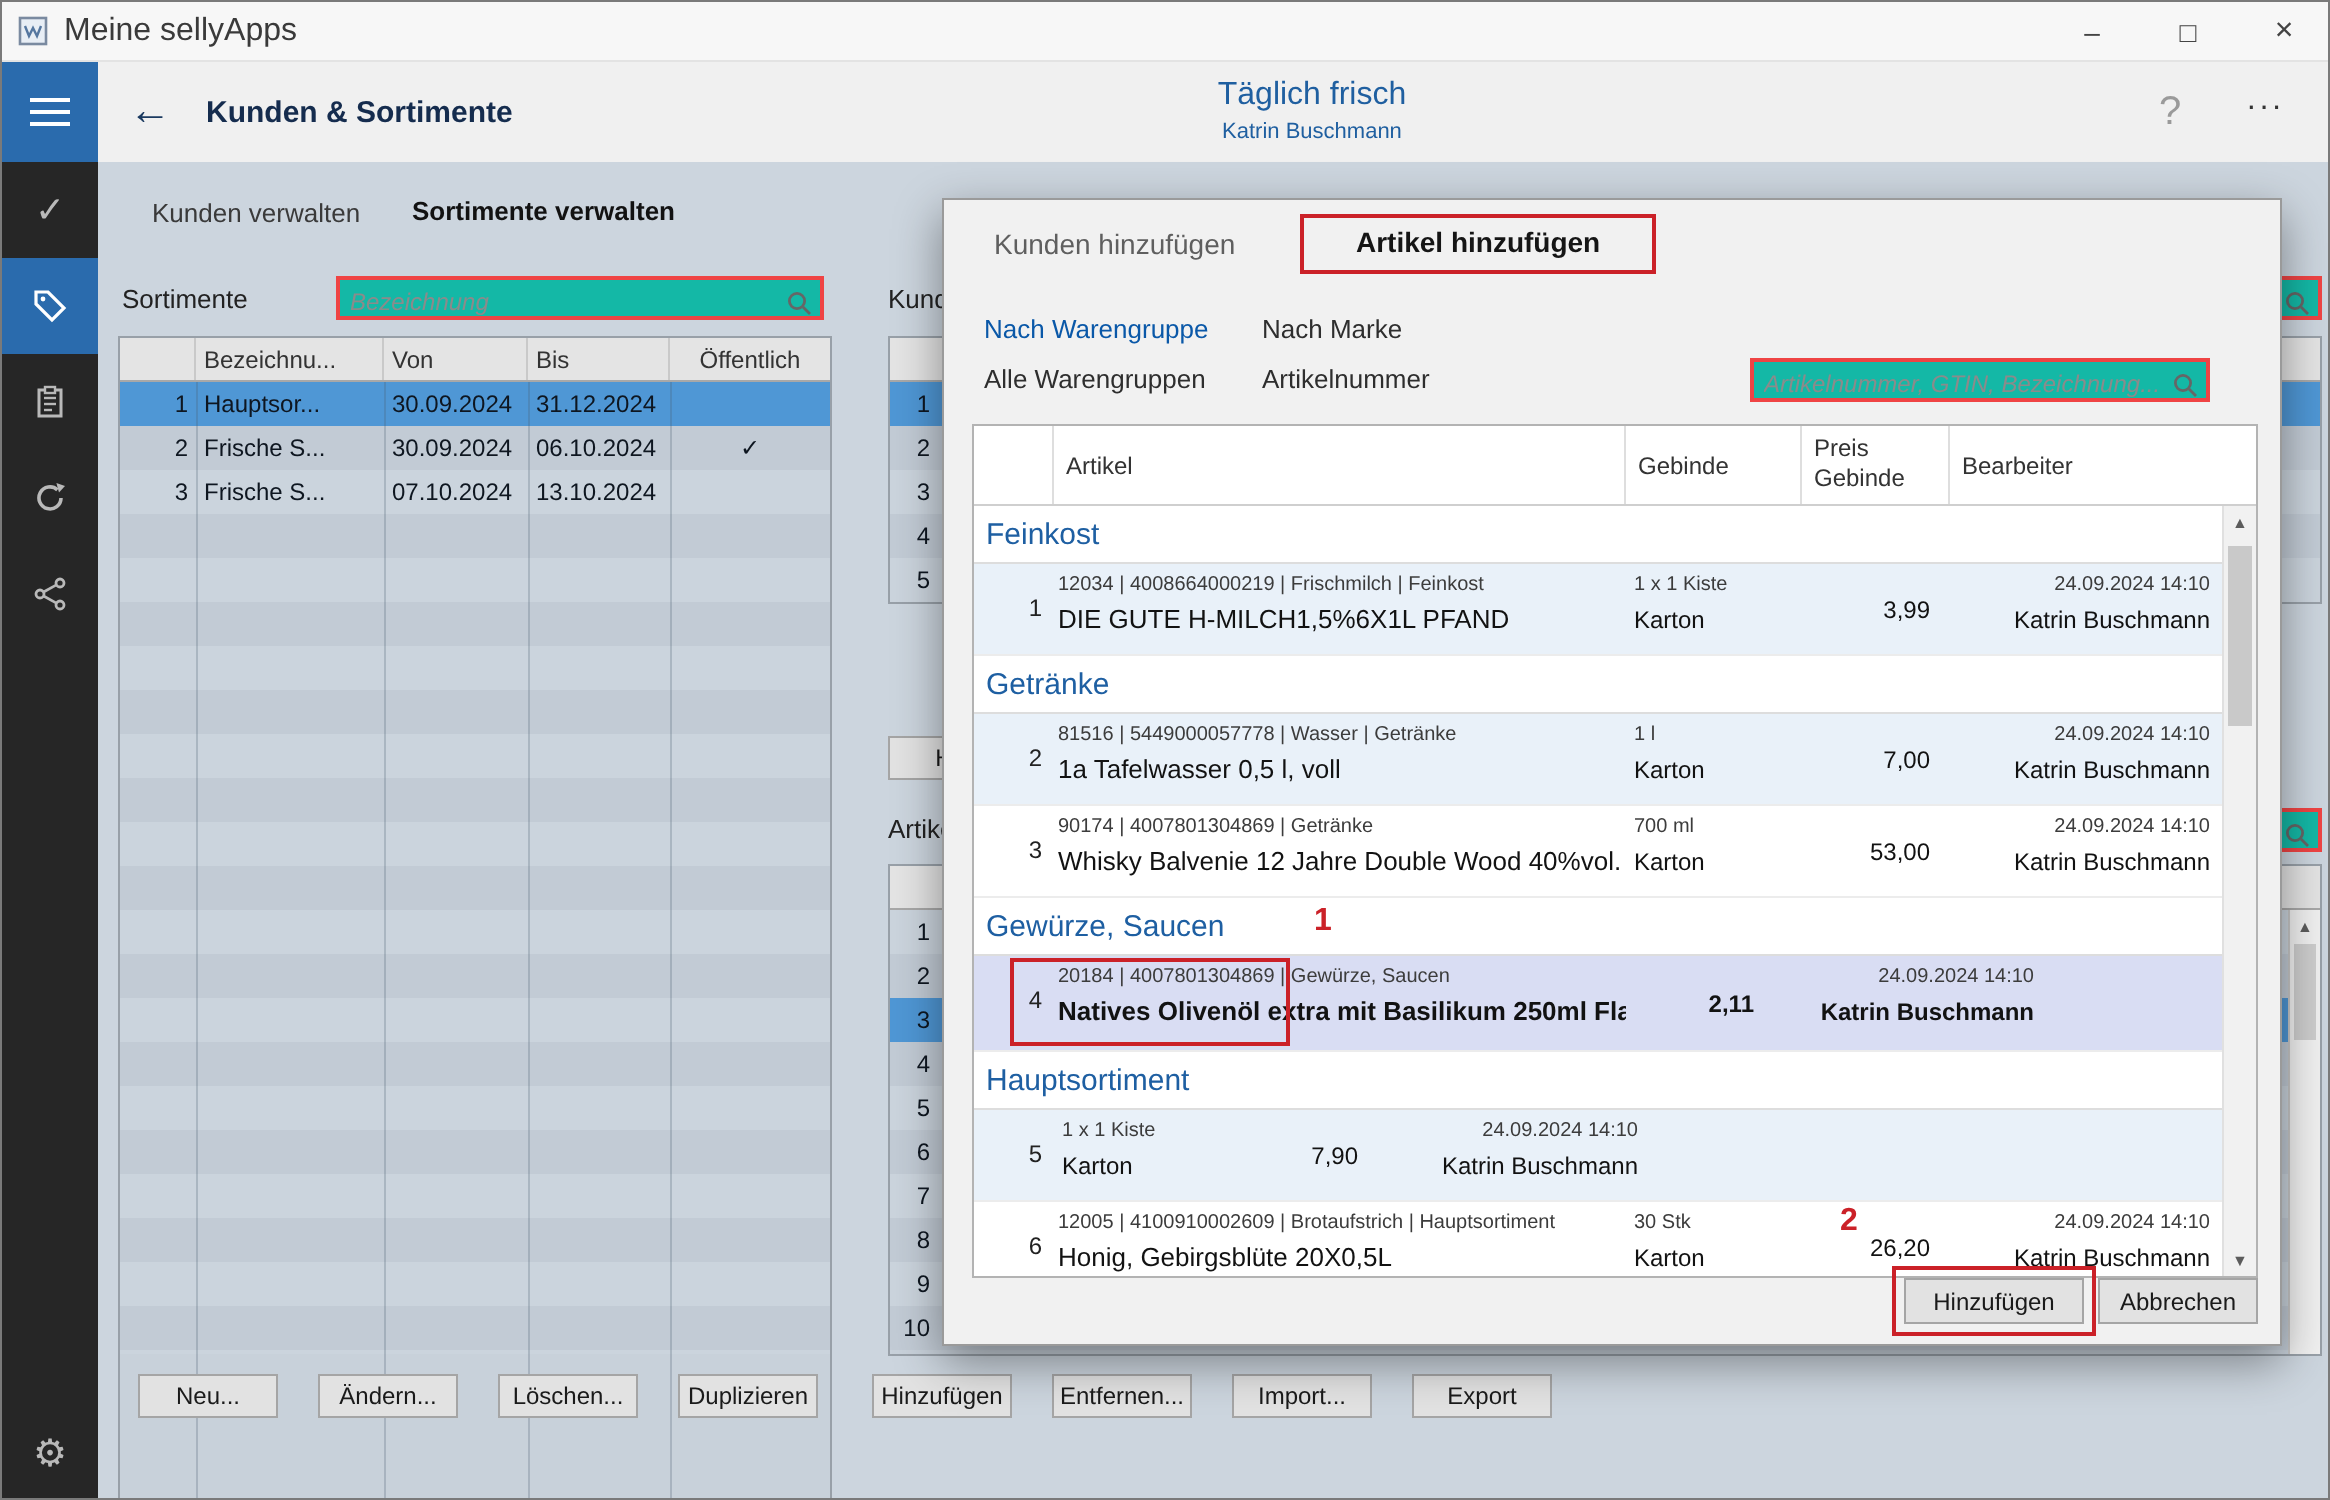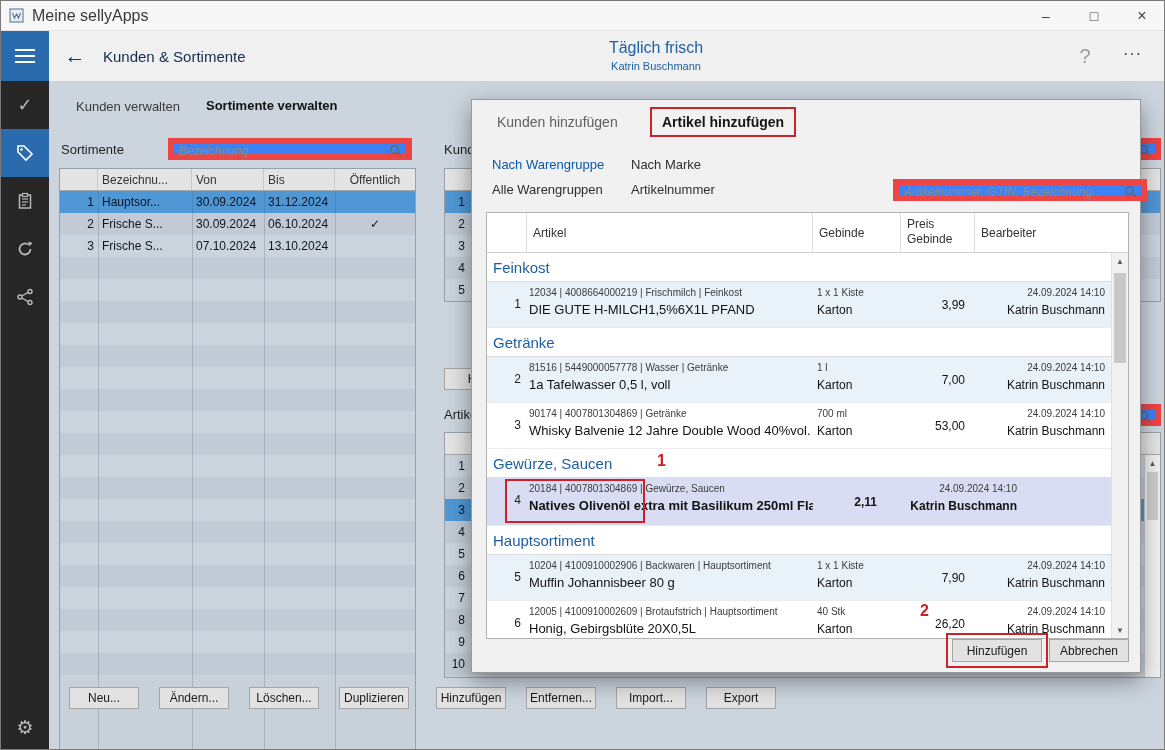--- a/index.html
+++ b/index.html
@@ -13,40 +13,40 @@
 #titlebar .t{font-size:16px;color:#3a3a3a;margin-left:8px}
 #appicon{margin-left:8px;display:flex}
 .wctl{margin-left:auto;display:flex;height:100%}
 .wctl span{width:48px;display:flex;align-items:center;justify-content:center;color:#444;font-size:14px}
 
 
 #header{left:0;top:30px;width:1165px;height:50px;background:#f0f0f0}
 #hamburger{position:absolute;left:0;top:0;width:48px;height:50px;background:#2a6bad;display:flex;flex-direction:column;align-items:center;justify-content:center;gap:4px}
 #hamburger i{display:block;width:20px;height:2px;background:#fff}
 #back{position:absolute;left:60px;top:11px;width:28px;height:28px;font-size:21px;color:#1b3a60;display:flex;align-items:center;justify-content:center}
-#ptitle{position:absolute;left:102px;top:17px;font-size:15px;font-weight:normal;color:#152c4e}
+#ptitle{position:absolute;left:102px;top:17px;font-size:15px;font-weight:bold;color:#152c4e}
 #ctx{position:absolute;left:500px;top:8px;width:310px;text-align:center;color:#1f5fa0}
 #ctx .a{font-size:16px}
 #ctx .b{font-size:11px;margin-top:3px}
 #help{position:absolute;left:1070px;top:11px;width:28px;height:28px;font-size:20px;color:#9a9a9a;display:flex;align-items:center;justify-content:center}
 #more{position:absolute;left:1122px;top:14px;font-size:16px;color:#333;letter-spacing:1px}
 
 
 #sidebar{left:0;top:80px;width:48px;height:670px;background:#262626}
 .sbi{width:48px;height:48px;display:flex;align-items:center;justify-content:center;color:#b9b9b9;font-size:18px}
 .sbi.active{background:#2a6bad;color:#fff}
 #gear{position:absolute;bottom:0;left:0;font-size:19px}
 
 
 .navtab{font-size:13px;color:#3a3a3a}
 .navtab.active{font-weight:bold;color:#121212}
 
 
 .btn{background:#e2e2e2;border:1px solid #a5a5a5;display:flex;align-items:center;justify-content:center;font-size:12px;color:#1a1a1a;white-space:nowrap}
-.search{background:#3b82f6;border:6px solid #ef4444;display:flex;align-items:flex-start}
+.search{background:#14b8a6;border:2px solid #ef4444;display:flex;align-items:flex-end}
 .search input{flex:1;min-width:0;border:none;outline:none;font-size:12px;color:#333;padding:0 5px;background:transparent;font-family:inherit}
 .search input::placeholder{color:#8b8b8b;font-style:italic}
 .search .mag{flex:0 0 auto;margin-right:4px;display:flex}
 .plabel{font-size:13px;color:#222}
 
 
 .utable{border:1px solid #98a0a8;background:#c8d1da;overflow:hidden}
 .uhead{height:22px;background:#e4e4e4;border-bottom:1px solid #a8a8a8;display:flex}
 .uhead .hc{font-size:12px;color:#333;padding:2px 4px;border-right:1px solid #c9c9c9;display:flex;align-items:center;overflow:hidden;white-space:nowrap}
 .urow{height:22px;display:flex;align-items:center;font-size:12px;color:#0e1620}
@@ -58,27 +58,27 @@
 .vl{position:absolute;top:22px;bottom:0;width:1px;background:rgba(70,90,110,.25)}
 .fillrows{background:repeating-linear-gradient(180deg,#c2cbd5 0 22px,#cbd4dd 22px 44px)}
 .unum{width:26px;text-align:right;padding-right:6px;font-size:12px}
 .sb{position:absolute;background:#f0f0f0;border-left:1px solid #c7c7c7}
 .sb .ar{height:16px;display:flex;align-items:center;justify-content:center;font-size:8px;color:#5c5c5c}
 .sb .thumb{background:#cdcdcd;margin:1px 2px}
 
 
 #dialog{left:470px;top:98px;width:670px;height:574px;background:#f1f1f1;border:1px solid #9a9a9a;box-shadow:0 8px 22px rgba(0,0,0,.4);z-index:50}
 #dtab1{position:absolute;left:25px;top:14px;font-size:14px;color:#5f5f5f}
-#dtab2wrap{position:absolute;left:178px;top:7px;border:2px solid #cb2128;padding:4px 10px}
+#dtab2wrap{position:absolute;left:178px;top:7px;border:2px solid #cb2128;padding:4px 26px}
 #dtab2{font-size:14px;font-weight:bold;color:#151515}
 #flt1{position:absolute;left:20px;top:57px;font-size:13px;color:#0a58a8;}
 #flt2{position:absolute;left:159px;top:57px;font-size:13px;color:#2e2e2e}
 #flt3{position:absolute;left:20px;top:82px;font-size:13px;color:#2e2e2e}
 #flt4{position:absolute;left:159px;top:82px;font-size:13px;color:#2e2e2e}
-#dsearch{position:absolute;left:421px;top:79px;width:254px;height:22px}
+#dsearch{position:absolute;left:403px;top:79px;width:230px;height:22px}
 #dtable{position:absolute;left:14px;top:112px;width:643px;height:427px;background:#fff;border:1px solid #b3b3b3}
 #dthead{display:flex;height:40px;border-bottom:1px solid #cfcfcf}
 #dthead .hc{border-right:1px solid #dedede;font-size:12px;color:#333;padding:4px 6px;display:flex;align-items:center;white-space:nowrap}
 #dthead .hc.two{display:block;padding-top:4px;line-height:15px}
 #dtbody{position:relative;height:385px;overflow:hidden}
 .dgroup{height:29px;font-size:15px;color:#1e5fa2;padding:6px 0 0 6px;border-bottom:1px solid #ddd;position:relative}
 .drow{height:46px;display:flex;border-bottom:1px solid #ececec;position:relative}
 .drow.tint{background:#e9f1f9}
 .drow.sel{background:#d9ddf3;height:48px}
 .dnum{width:40px;text-align:right;padding:15px 6px 0 0;font-size:12px;color:#222}
@@ -407,42 +407,38 @@
           <div class="dpreis">2,11</div>
           <div class="dbear">
             <div class="t">24.09.2024 14:10</div>
             <div class="b">Katrin Buschmann</div>
           </div>
           <div class="rowbox"></div>
         </div>
         <div class="dgroup"><span>Hauptsortiment</span></div>
         <div class="drow tint">
           <div class="dnum">5</div>
-          <div class="dmain">
-            <div class="dmeta">10204 | 4100910002906 | Backwaren | Hauptsortiment</div>
-            <div class="dname">Muffin Johannisbeer 80 g</div>
-          </div>
           <div class="dgeb">
             <div class="t">1 x 1 Kiste</div>
             <div class="b">Karton</div>
           </div>
           <div class="dpreis">7,90</div>
           <div class="dbear">
             <div class="t">24.09.2024 14:10</div>
             <div class="b">Katrin Buschmann</div>
           </div>
         </div>
         <div class="drow">
           <div class="dnum">6</div>
           <div class="dmain">
             <div class="dmeta">12005 | 4100910002609 | Brotaufstrich | Hauptsortiment</div>
             <div class="dname">Honig, Gebirgsblüte 20X0,5L</div>
           </div>
           <div class="dgeb">
-            <div class="t">40 Stk</div>
+            <div class="t">30 Stk</div>
             <div class="b">Karton</div>
           </div>
           <div class="dpreis">26,20</div>
           <div class="dbear">
             <div class="t">24.09.2024 14:10</div>
             <div class="b">Katrin Buschmann</div>
           </div>
         </div>
       </div>
       <div id="dscroll">

